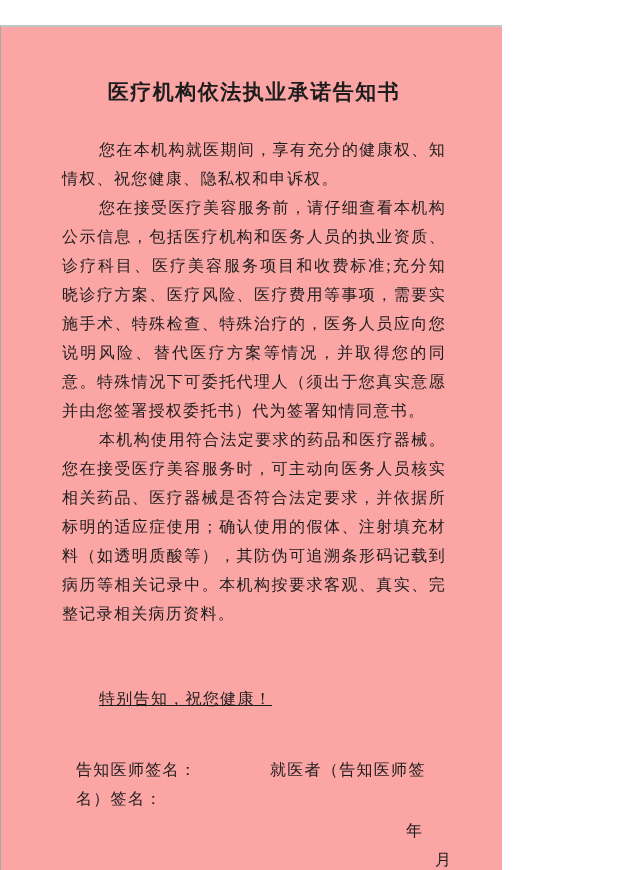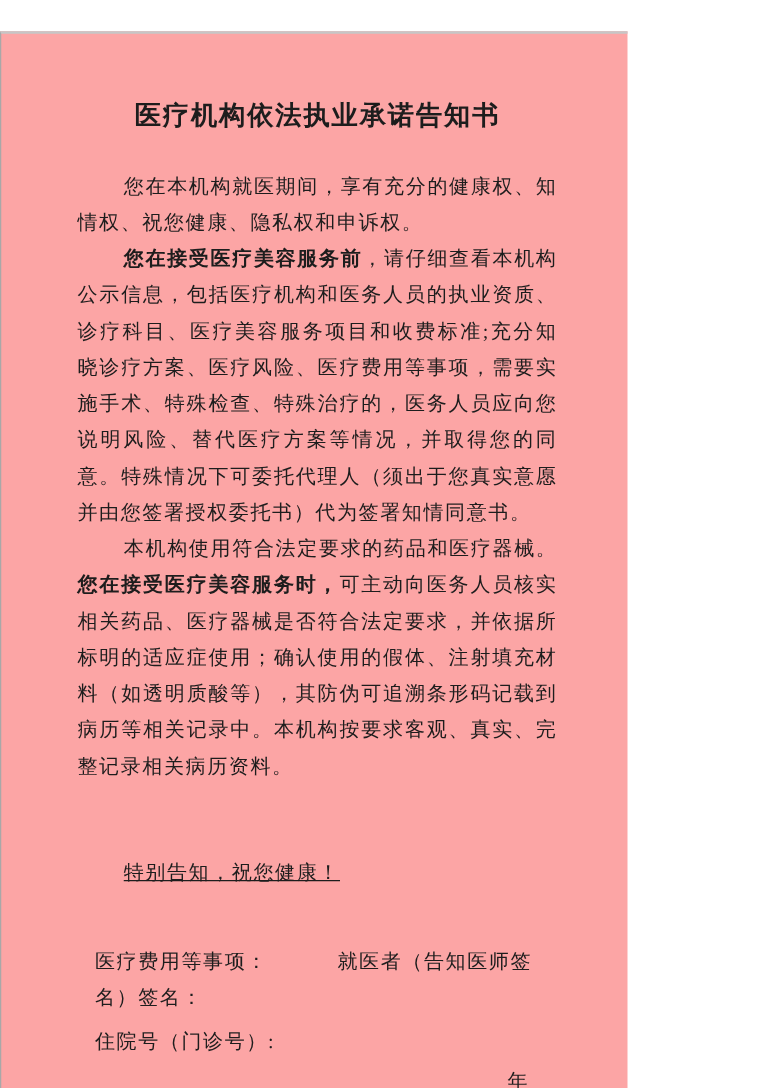--- a/index.html
+++ b/index.html
@@ -42,21 +42,21 @@
   }
   .para {
     margin: 0;
     font-size: 16px;
     line-height: 29px;
     text-indent: 37px;
     text-align: justify;
     letter-spacing: 1.3px;
   }
   .para strong {
-    font-weight: bold;
+    font-weight: normal;
   }
   .closing {
     margin-top: 56px;
     text-decoration: underline;
   }
   .sig-section {
     margin-top: 42px;
     font-size: 16px;
     line-height: 29px;
     letter-spacing: 1.3px;
@@ -92,19 +92,18 @@
     <p class="para"><span></span><strong></strong><span>您在本机构就医期间，享有充分的健康权、知情权、祝您健康、隐私权和申诉权。</span></p>
 
     <p class="para"><span></span><strong>您在接受医疗美容服务前</strong><span>，请仔细查看本机构公示信息，包括医疗机构和医务人员的执业资质、诊疗科目、医疗美容服务项目和收费标准;充分知晓诊疗方案、医疗风险、医疗费用等事项，需要实施手术、特殊检查、特殊治疗的，医务人员应向您说明风险、替代医疗方案等情况，并取得您的同意。特殊情况下可委托代理人（须出于您真实意愿并由您签署授权委托书）代为签署知情同意书。</span></p>
 
     <p class="para"><span>本机构使用符合法定要求的药品和医疗器械。</span><strong>您在接受医疗美容服务时，</strong><span>可主动向医务人员核实相关药品、医疗器械是否符合法定要求，并依据所标明的适应症使用；确认使用的假体、注射填充材料（如透明质酸等），其防伪可追溯条形码记载到病历等相关记录中。本机构按要求客观、真实、完整记录相关病历资料。</span></p>
 
 
     <p class="para closing">特别告知，祝您健康！</p>
 
     <div class="sig-section">
-      <p class="sig-row"><span class="sig-doctor">医疗费用等事项：</span><span>就医者（告知医师签名）签名：</span></p>
-      <p class="admission-row">住院号（门诊号）:</p>
+      <p class="sig-row"><span class="sig-doctor">告知医师签名：</span><span>就医者（告知医师签名）签名：</span></p>
       <p class="date-row"><span>年</span><span class="date-month">月</span><span class="date-day">日</span></p>
     </div>
 
   </div>
 </div>
 
 </body></html>

